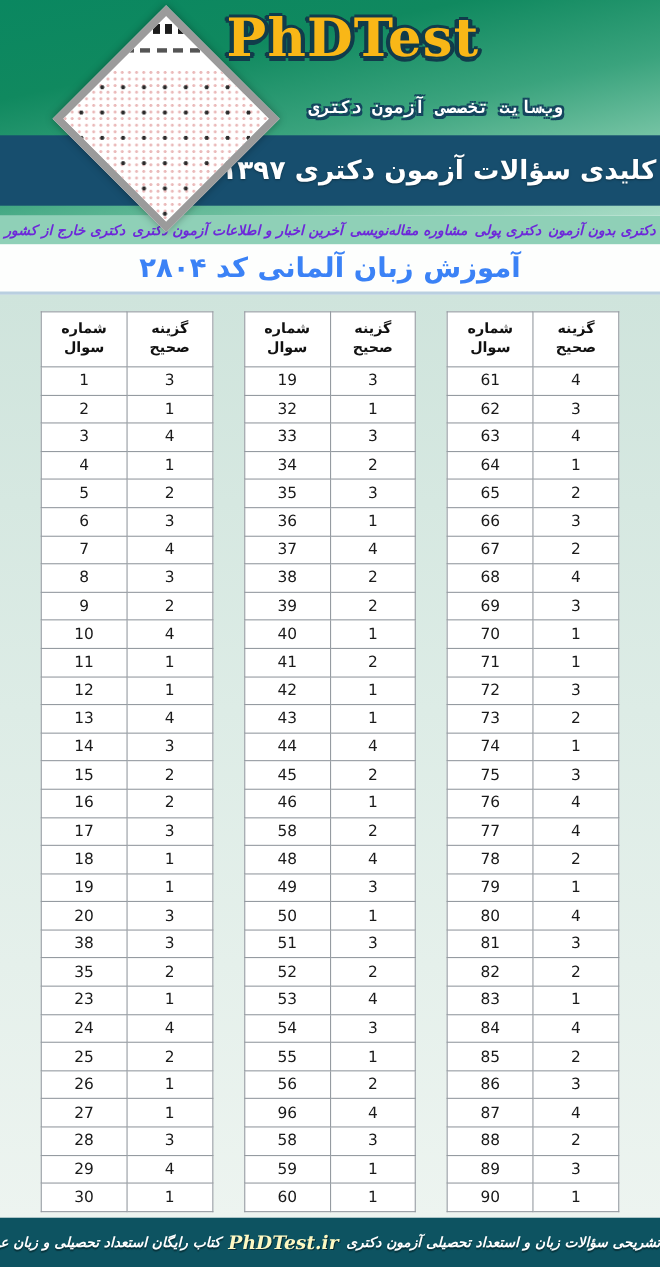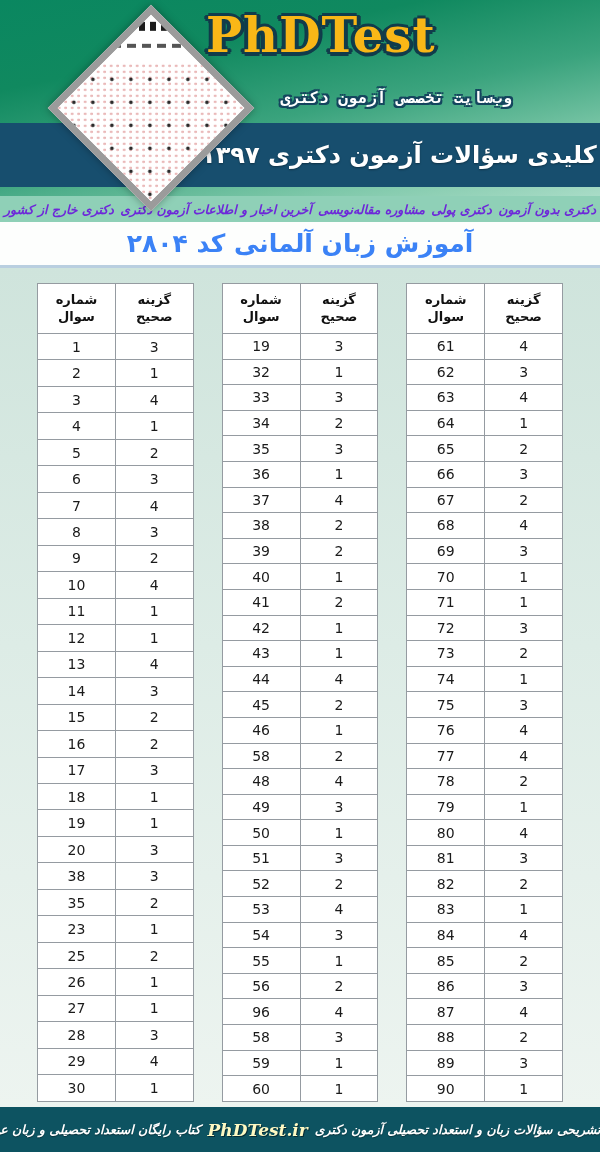--- a/index.html
+++ b/index.html
@@ -251,20 +251,24 @@
             </tr>
             <tr>
               <td>35</td>
               <td>2</td>
             </tr>
             <tr>
               <td>23</td>
               <td>1</td>
             </tr>
             <tr>
+              <td>24</td>
+              <td>4</td>
+            </tr>
+            <tr>
               <td>25</td>
               <td>2</td>
             </tr>
             <tr>
               <td>26</td>
               <td>1</td>
             </tr>
             <tr>
               <td>27</td>
               <td>1</td>

